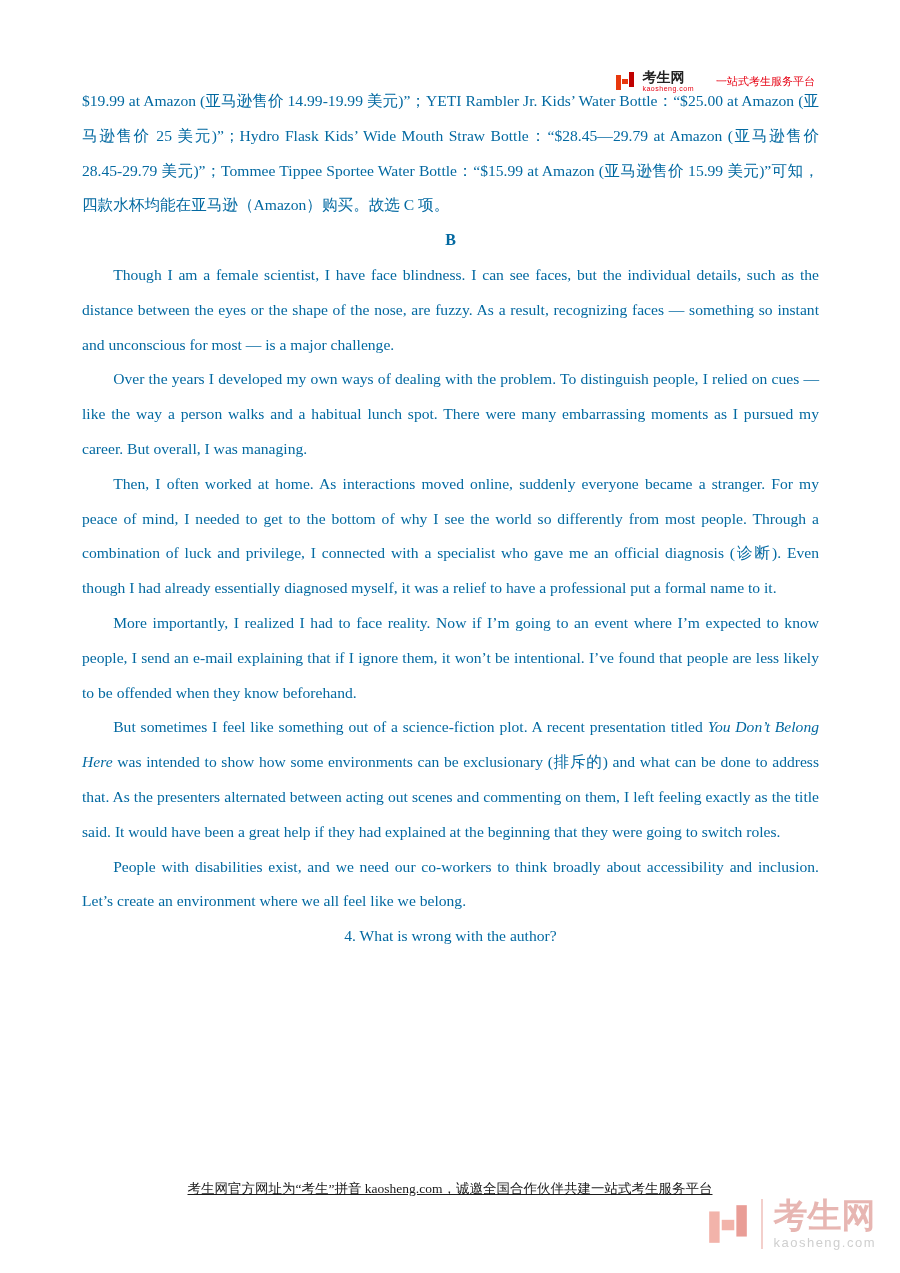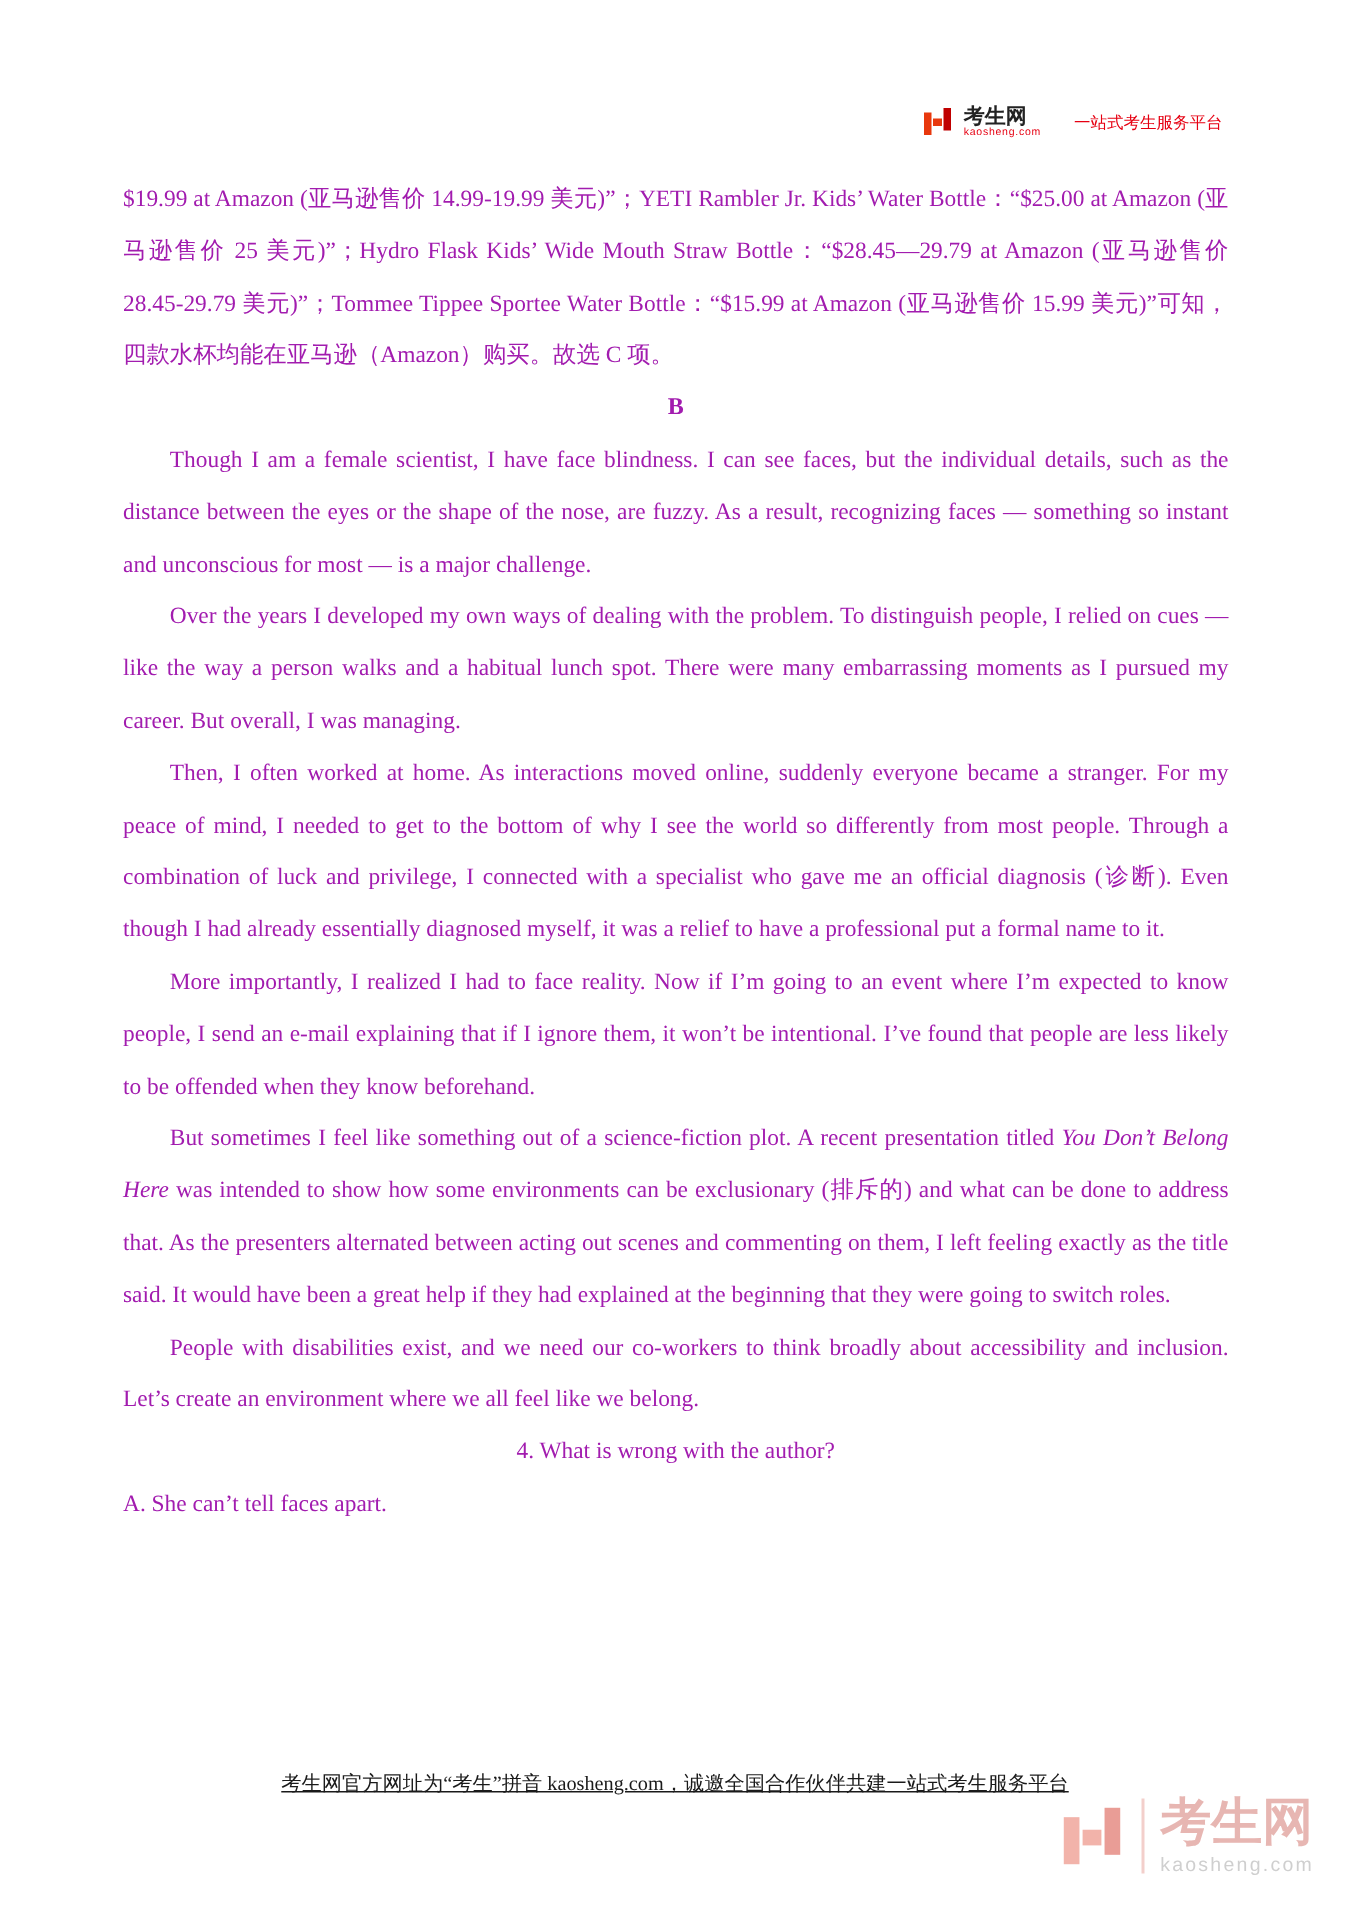--- a/index.html
+++ b/index.html
@@ -25,23 +25,23 @@
     font-family:"Liberation Sans","DejaVu Sans",sans-serif;
     font-size:7px; color:#e60012; letter-spacing:.5px;
   }
   .logo-tagline {
     font-family:"Liberation Sans","DejaVu Sans",sans-serif;
     font-size:11px; color:#e60012; margin-left:16px; white-space:nowrap;
   }
 
   
   .content {
-    position:absolute; top:116px; left:82px; width:737px;
+    position:absolute; top:84px; left:82px; width:737px;
     font-size:15.6px; line-height:34.8px; text-align:justify;
-    color:#a21caf;
+    color:#0369a1;
   }
   .content p { margin:0; }
   p.cont   { text-indent:0; }
   p.indent { text-indent:2em; }
   .section-label {
     text-align:center; font-weight:bold; font-size:16px;
   }
   .qline { text-align:center; }
   .opts  { display:flex; text-align:left; }
   .opts span { display:inline-block; width:370px; }
@@ -102,21 +102,20 @@
     <p class="indent">Over the years I developed my own ways of dealing with the problem. To distinguish people, I relied on cues — like the way a person walks and a habitual lunch spot. There were many embarrassing moments as I pursued my career. But overall, I was managing.</p>
     <p class="indent">Then, I often worked at home. As interactions moved online, suddenly everyone became a stranger. For my peace of mind, I needed to get to the bottom of why I see the world so differently from most people. Through a combination of luck and privilege, I connected with a specialist who gave me an official diagnosis (诊断). Even though I had already essentially diagnosed myself, it was a relief to have a professional put a formal name to it.</p>
     <p class="indent">More importantly, I realized I had to face reality. Now if I’m going to an event where I’m expected to know people, I send an e-mail explaining that if I ignore them, it won’t be intentional. I’ve found that people are less likely to be offended when they know beforehand.</p>
 
     <p class="indent"><span>But sometimes I feel like something out of a science-fiction plot. A recent presentation titled </span><span class="italic">You Don’t Belong Here</span><span> was intended to show how some environments can be exclusionary (排斥的) and what can be done to address that. As the presenters alternated between acting out scenes and commenting on them, I left feeling exactly as the title said. It would have been a great help if they had explained at the beginning that they were going to switch roles.</span></p>
 
     <p class="indent">People with disabilities exist, and we need our co-workers to think broadly about accessibility and inclusion. Let’s create an environment where we all feel like we belong.</p>
 
     <p class="qline">4. What is wrong with the author?</p>
     <div class="opts">
-      <span>A. She can’t tell faces apart.</span>
     </div>
 
 
   </main>
 
   <footer class="page-footer">考生网官方网址为“考生”拼音 kaosheng.com，诚邀全国合作伙伴共建一站式考生服务平台</footer>
 
   <div class="watermark">
     <span class="wm-icon">
       <svg width="46" height="46" viewBox="0 0 22 22" aria-hidden="true">

